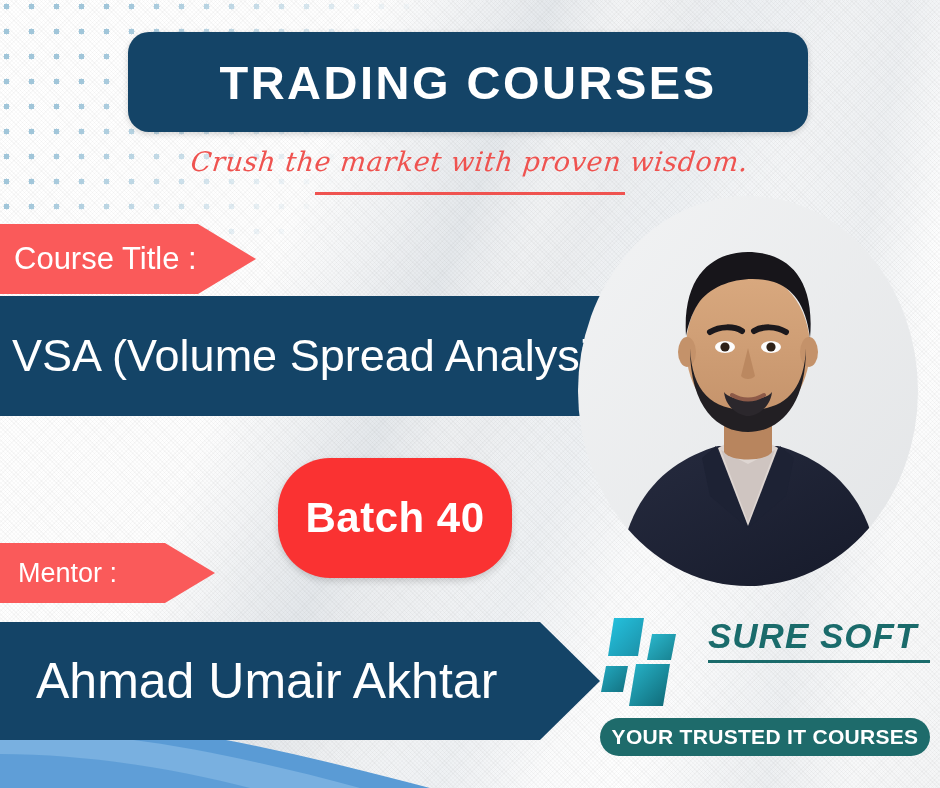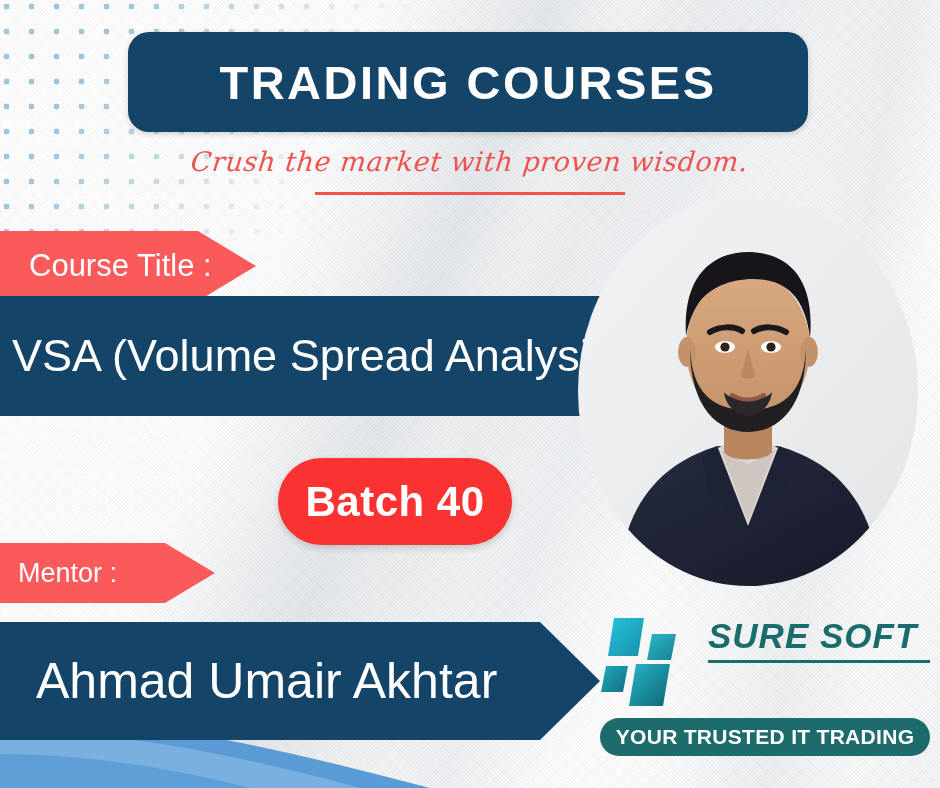--- a/index.html
+++ b/index.html
@@ -99,25 +99,25 @@
     position:absolute;
     display:flex; align-items:center;
     color:#ffffff;
   }
   .arrow-label {
     position:relative; z-index:2;
     white-space:nowrap;
   }
 
   .course-label {
-    left:0; top:231px; width:256px; height:70px;
+    left:0; top:224px; width:256px; height:70px;
     background:#fa5a5a;
     -webkit-clip-path:polygon(0 0, 198px 0, 256px 50%, 198px 100%, 0 100%);
     clip-path:polygon(0 0, 198px 0, 256px 50%, 198px 100%, 0 100%);
-    padding-left:29px;
+    padding-left:14px;
   }
   .course-label .arrow-label { font-size:31px; }
 
   .course-value {
     left:0; top:296px; width:666px; height:120px;
     background:#144467;
     -webkit-clip-path:polygon(0 0, 608px 0, 666px 50%, 608px 100%, 0 100%);
     clip-path:polygon(0 0, 608px 0, 666px 50%, 608px 100%, 0 100%);
     padding-left:12px;
   }
@@ -137,21 +137,21 @@
     background:#144467;
     -webkit-clip-path:polygon(0 0, 540px 0, 600px 50%, 540px 100%, 0 100%);
     clip-path:polygon(0 0, 540px 0, 600px 50%, 540px 100%, 0 100%);
     padding-left:36px;
   }
   .mentor-value .arrow-label { font-size:50px; }
 
   
   .batch-pill {
     position:absolute; left:278px; top:458px;
-    width:234px; height:87px;
+    width:234px; height:120px;
     background:#fa3232;
     border-radius:52px;
     display:flex; align-items:center; justify-content:center;
     box-shadow:0 3px 7px rgba(0,0,0,.17);
     z-index:6;
   }
   .batch-pill span {
     color:#ffffff; font-size:42px; font-weight:bold; letter-spacing:.5px;
   }
 
@@ -318,17 +318,17 @@
           <path d="M6,54 L28,54 L23,80 L1,80 Z" fill="url(#tg3)"></path>
           <path d="M36,52 L70,52 L63,94 L29,94 Z" fill="url(#tg4)"></path>
         </svg>
       </div>
       <div class="logo-words">
         <div class="logo-name">SURE SOFT</div>
         <div class="logo-rule"></div>
       </div>
     </div>
     <div class="logo-pill">
-      <span>YOUR TRUSTED IT TRADING</span>
+      <span>YOUR TRUSTED IT COURSES</span>
     </div>
   </div>
 
 </div>
 
 </body></html>

